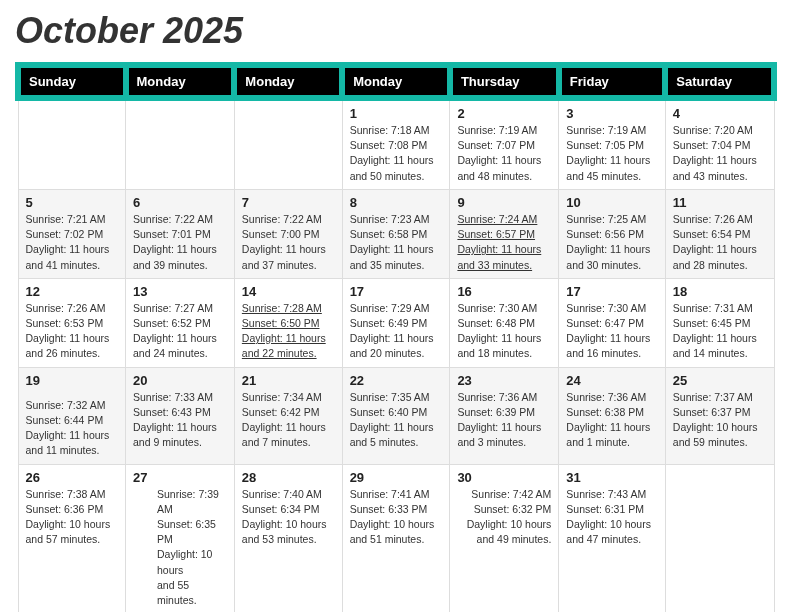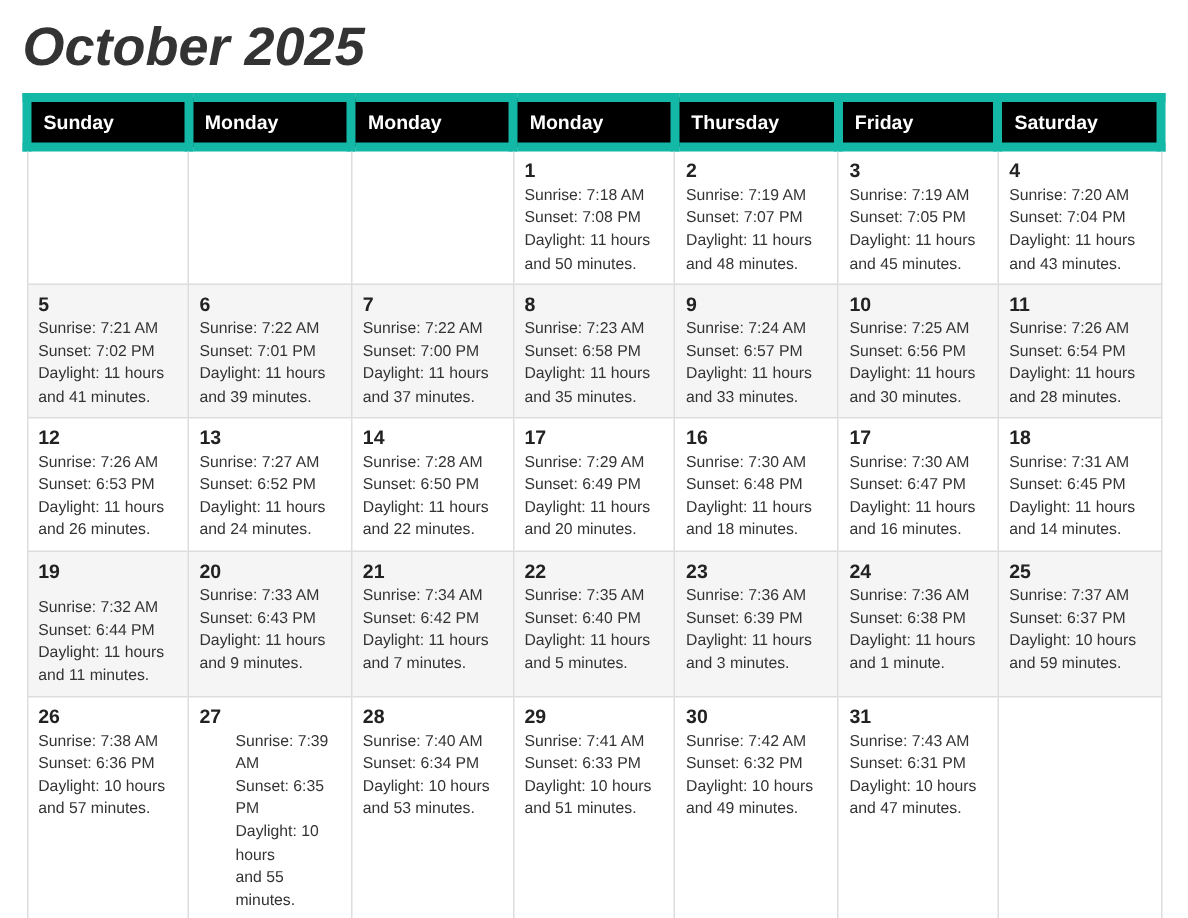--- a/index.html
+++ b/index.html
@@ -168,21 +168,21 @@
         </td>
         <td>
           <span class="day-number">8</span>
           <div class="day-info" style="white-space: pre-line;">Sunrise: 7:23 AM
 Sunset: 6:58 PM
 Daylight: 11 hours
 and 35 minutes.</div>
         </td>
         <td>
           <span class="day-number">9</span>
-          <div class="day-info" style="white-space: pre-line;">Sunrise: 7:24 AM
+          <div class="day-info" style="white-space: pre-line; text-decoration: underline;">Sunrise: 7:24 AM
 Sunset: 6:57 PM
 Daylight: 11 hours
 and 33 minutes.</div>
         </td>
         <td>
           <span class="day-number">10</span>
           <div class="day-info" style="white-space: pre-line;">Sunrise: 7:25 AM
 Sunset: 6:56 PM
 Daylight: 11 hours
 and 30 minutes.</div>
@@ -205,21 +205,21 @@
         </td>
         <td>
           <span class="day-number">13</span>
           <div class="day-info" style="white-space: pre-line;">Sunrise: 7:27 AM
 Sunset: 6:52 PM
 Daylight: 11 hours
 and 24 minutes.</div>
         </td>
         <td>
           <span class="day-number">14</span>
-          <div class="day-info" style="white-space: pre-line;">Sunrise: 7:28 AM
+          <div class="day-info" style="white-space: pre-line; text-decoration: underline;">Sunrise: 7:28 AM
 Sunset: 6:50 PM
 Daylight: 11 hours
 and 22 minutes.</div>
         </td>
         <td>
           <span class="day-number">17</span>
           <div class="day-info" style="white-space: pre-line;">Sunrise: 7:29 AM
 Sunset: 6:49 PM
 Daylight: 11 hours
 and 20 minutes.</div>
@@ -321,21 +321,21 @@
         </td>
         <td>
           <span class="day-number">29</span>
           <div class="day-info" style="white-space: pre-line;">Sunrise: 7:41 AM
 Sunset: 6:33 PM
 Daylight: 10 hours
 and 51 minutes.</div>
         </td>
         <td>
           <span class="day-number">30</span>
-          <div class="day-info" style="white-space: pre-line;">Sunrise: 7:42 AM
+          <div class="day-info" style="white-space: pre-line; text-align: right;">Sunrise: 7:42 AM
 Sunset: 6:32 PM
 Daylight: 10 hours
 and 49 minutes.</div>
         </td>
         <td>
           <span class="day-number">31</span>
           <div class="day-info" style="white-space: pre-line;">Sunrise: 7:43 AM
 Sunset: 6:31 PM
 Daylight: 10 hours
 and 47 minutes.</div>

